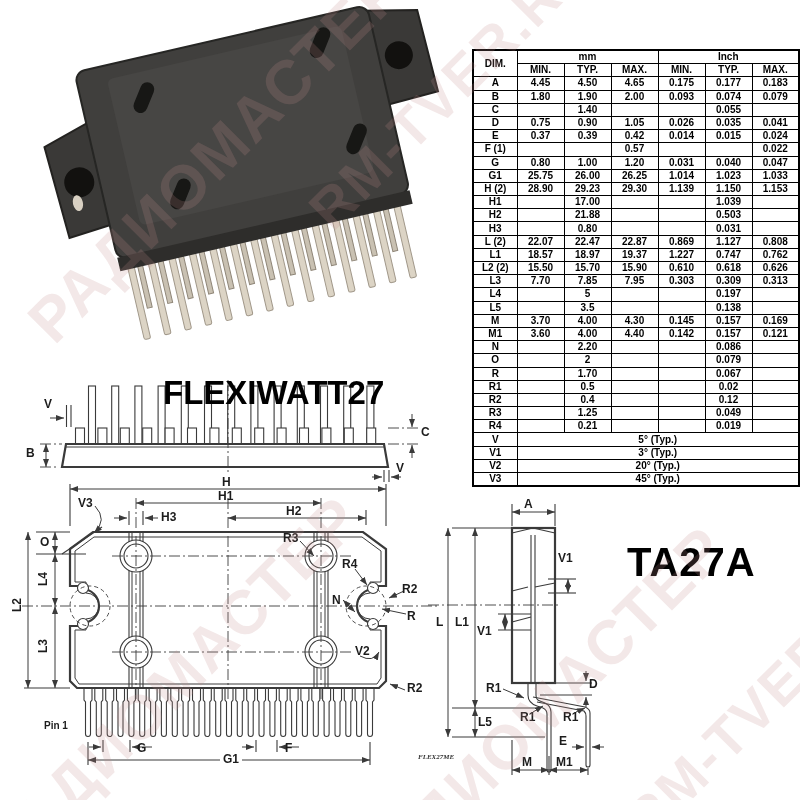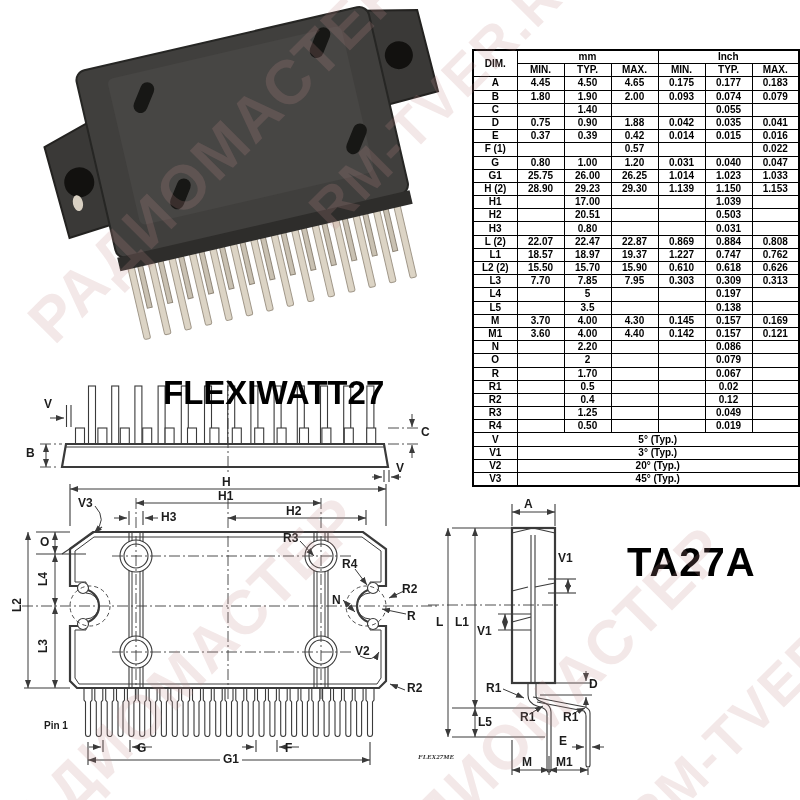--- a/index.html
+++ b/index.html
@@ -396,33 +396,33 @@
         <td>1.40</td>
         <td></td>
         <td></td>
         <td>0.055</td>
         <td></td>
       </tr>
       <tr>
         <td>D</td>
         <td>0.75</td>
         <td>0.90</td>
-        <td>1.88</td>
-        <td>0.042</td>
+        <td>1.05</td>
+        <td>0.026</td>
         <td>0.035</td>
         <td>0.041</td>
       </tr>
       <tr>
         <td>E</td>
         <td>0.37</td>
         <td>0.39</td>
         <td>0.42</td>
         <td>0.014</td>
         <td>0.015</td>
-        <td>0.016</td>
+        <td>0.024</td>
       </tr>
       <tr>
         <td>F (1)</td>
         <td></td>
         <td></td>
         <td>0.57</td>
         <td></td>
         <td></td>
         <td>0.022</td>
       </tr>
@@ -458,42 +458,42 @@
         <td></td>
         <td>17.00</td>
         <td></td>
         <td></td>
         <td>1.039</td>
         <td></td>
       </tr>
       <tr>
         <td>H2</td>
         <td></td>
-        <td>20.51</td>
+        <td>21.88</td>
         <td></td>
         <td></td>
         <td>0.503</td>
         <td></td>
       </tr>
       <tr>
         <td>H3</td>
         <td></td>
         <td>0.80</td>
         <td></td>
         <td></td>
         <td>0.031</td>
         <td></td>
       </tr>
       <tr>
         <td>L (2)</td>
         <td>22.07</td>
         <td>22.47</td>
         <td>22.87</td>
         <td>0.869</td>
-        <td>0.884</td>
+        <td>1.127</td>
         <td>0.808</td>
       </tr>
       <tr>
         <td>L1</td>
         <td>18.57</td>
         <td>18.97</td>
         <td>19.37</td>
         <td>1.227</td>
         <td>0.747</td>
         <td>0.762</td>
@@ -602,21 +602,21 @@
         <td></td>
         <td>1.25</td>
         <td></td>
         <td></td>
         <td>0.049</td>
         <td></td>
       </tr>
       <tr>
         <td>R4</td>
         <td></td>
-        <td>0.50</td>
+        <td>0.21</td>
         <td></td>
         <td></td>
         <td>0.019</td>
         <td></td>
       </tr>
       <tr>
         <td>V</td>
         <td colspan="6">5° (Typ.)</td>
       </tr>
       <tr>

